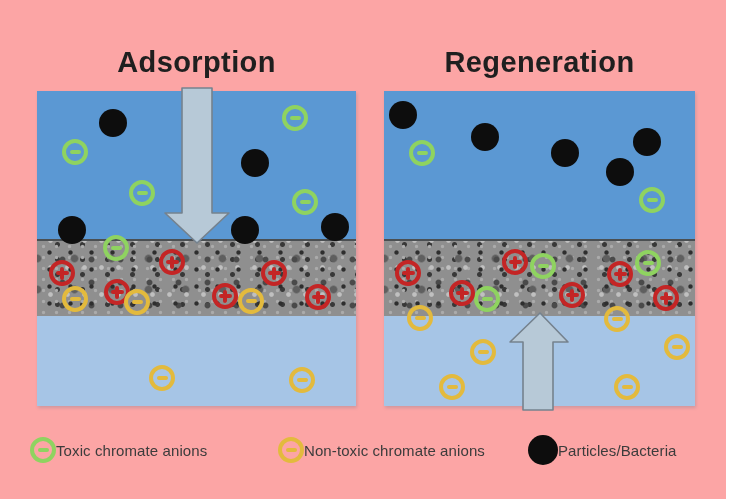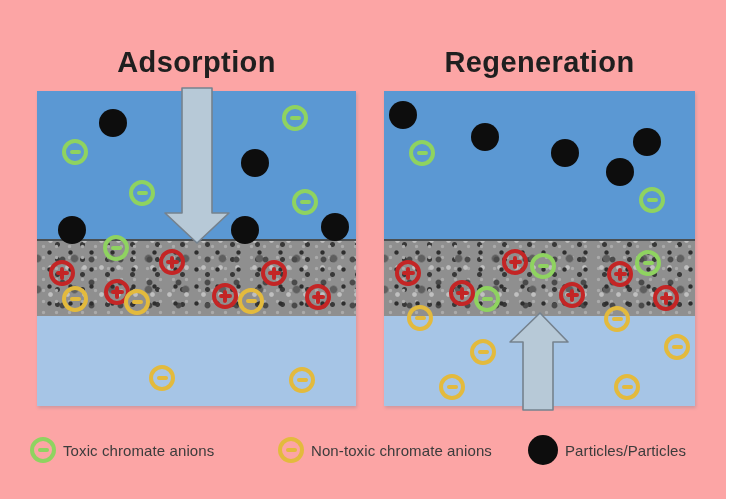--- a/index.html
+++ b/index.html
@@ -48,21 +48,21 @@
   .ion.chromate{border-color:var(--chromate);color:var(--chromate);}
   .ion.chloride{border-color:var(--chloride);color:var(--chloride);}
   .ion.positive{border-color:var(--positive-charge);color:var(--positive-charge);}
   .glyph-minus{display:block;width:11px;height:3.6px;border-radius:2px;background:currentColor;}
   .glyph-plus{display:block;position:relative;width:13px;height:13px;}
   .glyph-plus::before{content:"";position:absolute;left:0;top:4.8px;width:13px;height:3.4px;border-radius:2px;background:currentColor;}
   .glyph-plus::after{content:"";position:absolute;left:4.8px;top:0;width:3.4px;height:13px;border-radius:2px;background:currentColor;}
   .particle{position:absolute;width:28px;height:28px;border-radius:50%;background:var(--particle);}
 
   .legend{position:absolute;top:433px;left:0;width:730px;height:34px;z-index:4;}
-  .legend-item{position:absolute;display:flex;align-items:center;gap:7px;height:34px;}
+  .legend-item{position:absolute;display:flex;align-items:center;height:34px;}
   #legend-chromate{left:30px;}
   #legend-chloride{left:278px;}
   #legend-particle{left:528px;}
   .legend .ion{position:static;flex:0 0 auto;}
   .legend .particle{position:static;width:30px;height:30px;flex:0 0 auto;}
   .legend-label{font-size:15px;font-weight:500;color:#3c3c3c;letter-spacing:.1px;white-space:nowrap;}
 </style>
 </head>
 <body>
 
@@ -211,17 +211,17 @@
       <span class="legend-label">Toxic chromate anions</span>
     </div>
     <div class="legend-item" id="legend-chloride">
       <span class="ion chloride">
           <span class="glyph-minus"></span>
         </span>
       <span class="legend-label">Non-toxic chromate anions</span>
     </div>
     <div class="legend-item" id="legend-particle">
       <span class="particle"></span>
-      <span class="legend-label">Particles/Particles</span>
+      <span class="legend-label">Particles/Bacteria</span>
     </div>
   </div>
 
 </div>
 
 </body></html>

